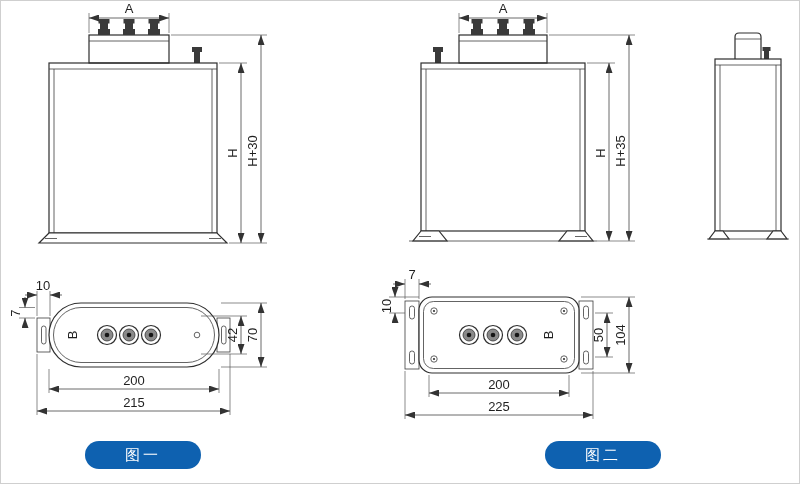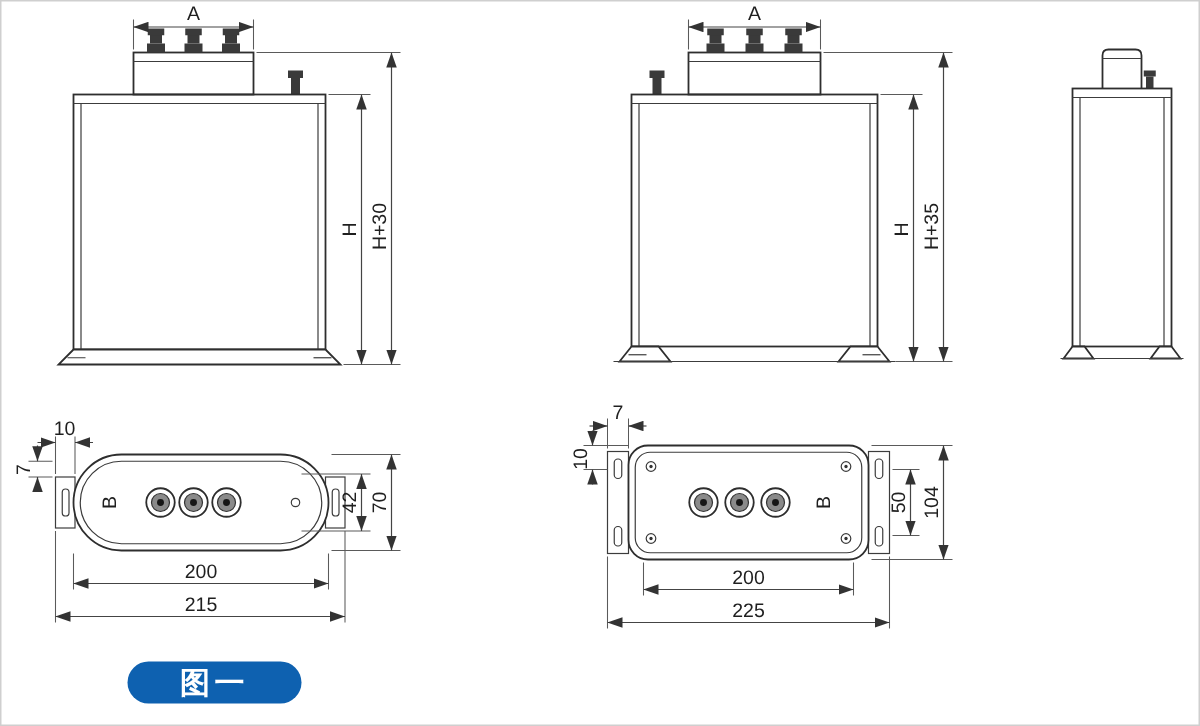--- a/index.html
+++ b/index.html
@@ -13,21 +13,21 @@
   .objf{stroke:#2e2e2e;stroke-width:1.2;fill:#ffffff;}
   .obj2{stroke:#3c3c3c;stroke-width:0.8;fill:none;}
   .obj2f{stroke:#3c3c3c;stroke-width:0.8;fill:#ffffff;}
   .ext{stroke:#5a5a5a;stroke-width:0.7;fill:none;}
   .dim{stroke:#444444;stroke-width:0.8;fill:none;}
   .dk{fill:#3a3a3a;stroke:none;}
   .lbl{font-family:"Liberation Sans",sans-serif;font-size:13px;fill:#1f1f1f;}
   .fig-btn{
     position:absolute;width:116px;height:28px;border-radius:14px;
     background:#0e61b0;color:#ffffff;display:flex;align-items:center;justify-content:center;
-    font-size:20px;font-weight:bold;letter-spacing:3px;cursor:pointer;
+    font-size:15px;font-weight:normal;letter-spacing:3px;cursor:pointer;
   }
   #btn1{left:84px;top:440px;}
   #btn2{left:544px;top:440px;}
 </style>
 </head>
 <body>
 
 <div class="canvas">
 <svg width="800" height="484" viewBox="0 0 800 484">
   <defs>
@@ -266,13 +266,16 @@
     <line x1="404" y1="370" x2="404" y2="418" class="ext"></line>
     <line x1="592" y1="370" x2="592" y2="418" class="ext"></line>
     <line x1="404" y1="414" x2="592" y2="414" class="dim" marker-start="url(#arr)" marker-end="url(#arr)"></line>
     <text x="498" y="410" text-anchor="middle" class="lbl">225</text>
   </g>
 </svg>
 
 <div class="fig-btn" id="btn1">
   <span>图一</span>
 </div>
+<div class="fig-btn" id="btn2">
+  <span>图二</span>
 </div>
+</div>
 
 </body></html>

